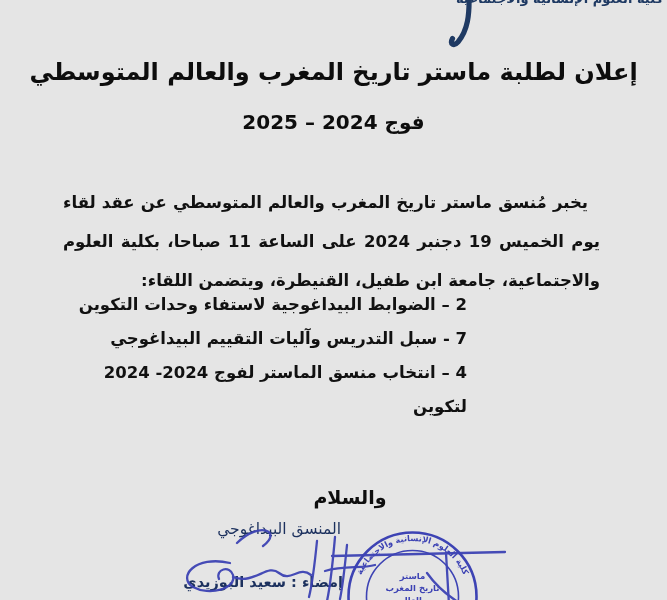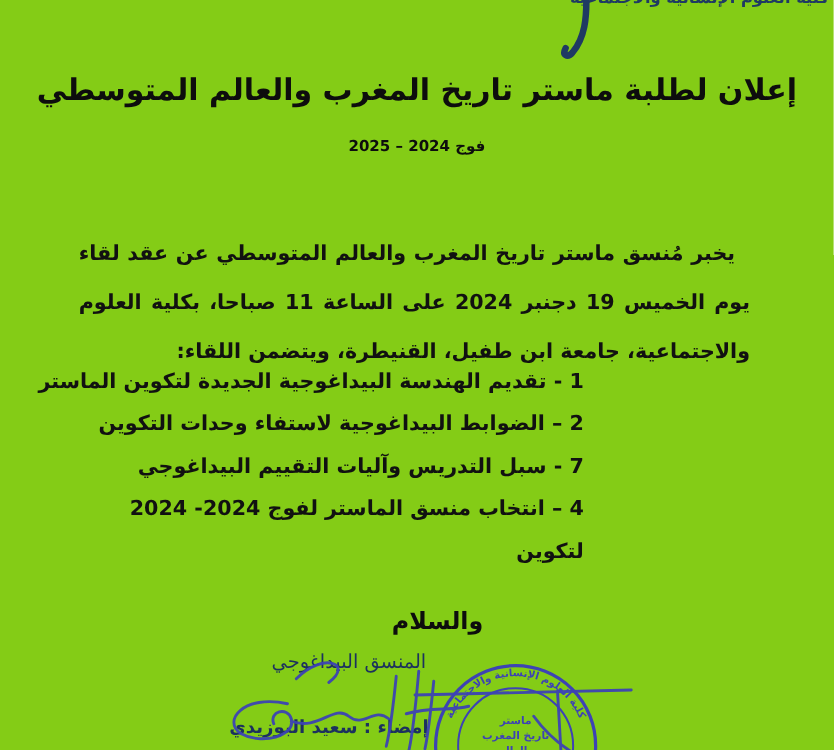--- a/index.html
+++ b/index.html
@@ -1,20 +1,20 @@
 <!DOCTYPE html>
 <html lang="ar" dir="rtl"><head>
 <meta charset="utf-8">
 <style>
   html,body{margin:0;padding:0;background:#ffffff;}
   .page{
     position:relative;
     width:667px;height:600px;
     margin:0 auto;
-    background:#84cc16;
+    background:#e5e5e5;
     overflow:hidden;
     font-family:"DejaVu Sans", sans-serif;
     direction:rtl;
     color:#121212;
   }
   
   .faculty-name{
     position:absolute;
     top:-9px; right:4px;
     font-size:13px; line-height:16px;
@@ -33,21 +33,21 @@
     top:58px; left:0; right:0;
     text-align:center;
     font-size:24px; font-weight:700;
     color:#0d0d0d;
     letter-spacing:0;
   }
   .doc-subtitle{
     position:absolute;
     top:110px; left:0; right:0;
     text-align:center;
-    font-size:12px; font-weight:700;
+    font-size:20px; font-weight:700;
     color:#0d0d0d;
   }
   
   .intro{
     position:absolute;
     top:183px; right:67px; left:63px;
     font-size:16.5px; font-weight:700;
     color:#111;
   }
   .intro .line{
@@ -127,21 +127,20 @@
   <div class="doc-title">إعلان لطلبة ماستر تاريخ المغرب والعالم المتوسطي</div>
   <div class="doc-subtitle">فوج 2024 – 2025</div>
 
   <div class="intro">
     <div class="line justified first">يخبر مُنسق ماستر تاريخ المغرب والعالم المتوسطي عن عقد لقاء تواصلي</div>
     <div class="line justified">يوم الخميس 19 دجنبر 2024 على الساعة 11 صباحا، بكلية العلوم الإنسانية</div>
     <div class="line last">والاجتماعية، جامعة ابن طفيل، القنيطرة، ويتضمن اللقاء:</div>
   </div>
 
   <div class="agenda">
-    <div class="item">1 - تقديم الهندسة البيداغوجية الجديدة لتكوين الماستر</div>
     <div class="item">2 – الضوابط البيداغوجية لاستفاء وحدات التكوين</div>
     <div class="item">7 - سبل التدريس وآليات التقييم البيداغوجي</div>
     <div class="item">4 – انتخاب منسق الماستر لفوج 2024- 2024</div>
     <div class="item">لتكوين</div>
   </div>
 
   <div class="salutation">والسلام</div>
   <div class="signer-title">المنسق البيداغوجي</div>
   <div class="signer-name">إمضاء : سعيد البوزيدي</div>
 

